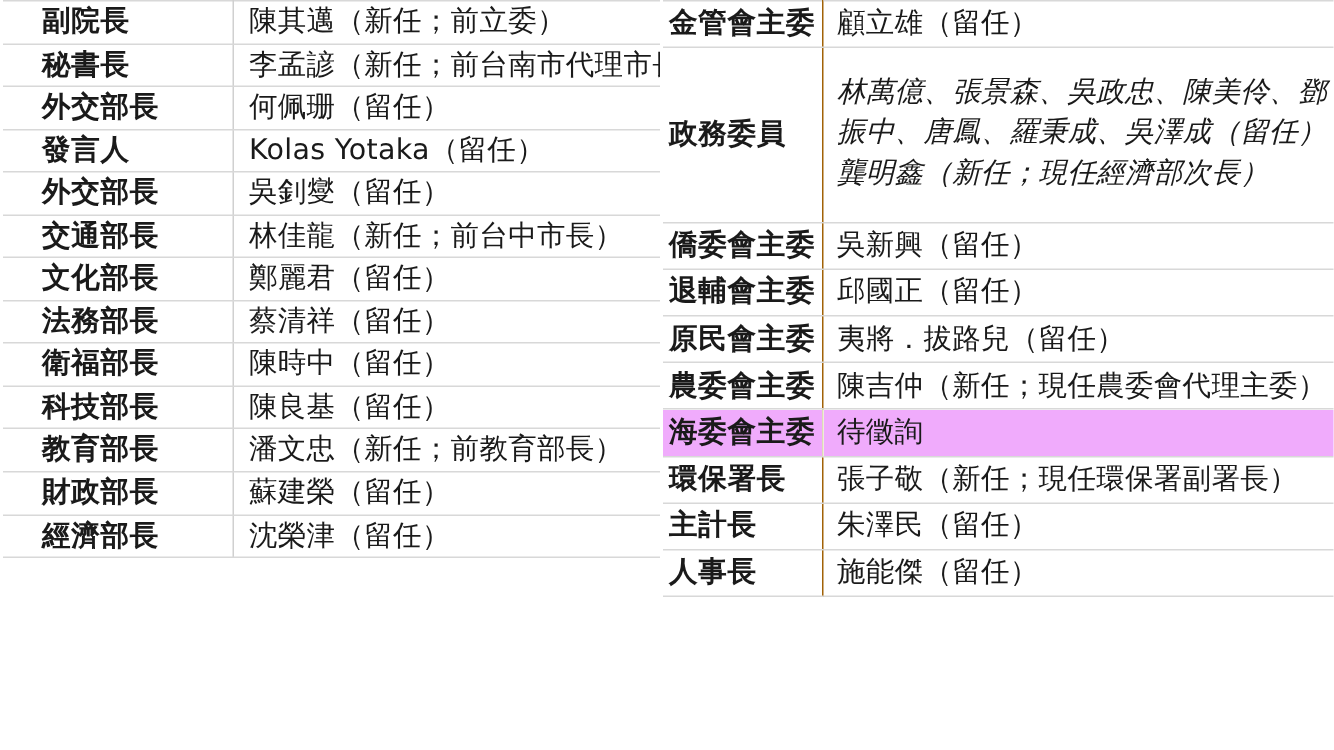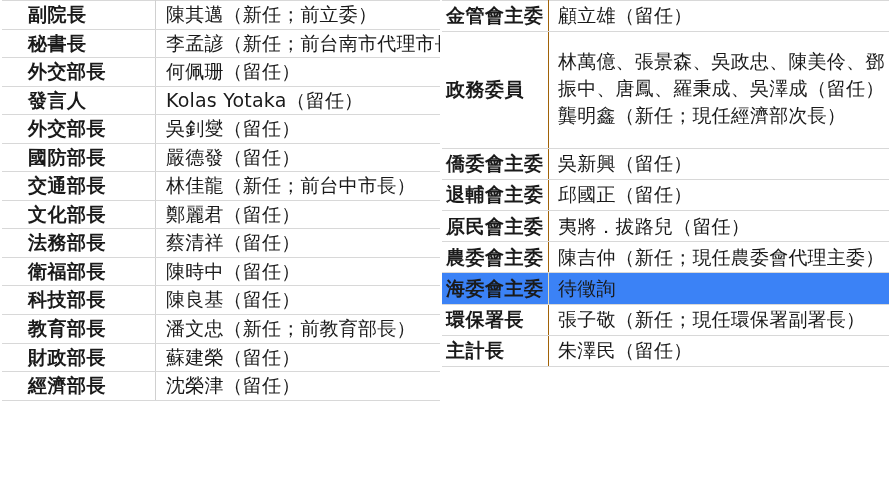--- a/index.html
+++ b/index.html
@@ -85,28 +85,29 @@
 
   
   .right table.roster tr.tall td {
     vertical-align: middle;
     white-space: normal;
   }
   .right table.roster tr.tall td.person {
     line-height: 1.42;
     padding-top: 2px;
     padding-bottom: 6px;
+    font-style: italic;
   }
   .right table.roster tr.tall {
     height: 117px;
   }
 
   
   table.roster tr.highlight td {
-    background: #3b82f6;
+    background: #f0abfc;
   }
   table.roster tr.highlight td.post {
     border-right-color: #e0d8b8;
   }
 
   .person-text {
     display: block;
   }
 
   
@@ -135,24 +136,20 @@
           <td class="post">外交部長</td>
           <td class="person">何佩珊（留任）</td>
         </tr>
         <tr>
           <td class="post">發言人</td>
           <td class="person">Kolas Yotaka（留任）</td>
         </tr>
         <tr>
           <td class="post">外交部長</td>
           <td class="person">吳釗燮（留任）</td>
-        </tr>
-        <tr>
-          <td class="post">國防部長</td>
-          <td class="person">嚴德發（留任）</td>
         </tr>
         <tr>
           <td class="post">交通部長</td>
           <td class="person">林佳龍（新任；前台中市長）</td>
         </tr>
         <tr>
           <td class="post">文化部長</td>
           <td class="person">鄭麗君（留任）</td>
         </tr>
         <tr>
@@ -218,17 +215,21 @@
           <td class="person">待徵詢</td>
         </tr>
         <tr>
           <td class="post">環保署長</td>
           <td class="person">張子敬（新任；現任環保署副署長）</td>
         </tr>
         <tr>
           <td class="post">主計長</td>
           <td class="person">朱澤民（留任）</td>
         </tr>
+        <tr>
+          <td class="post">人事長</td>
+          <td class="person">施能傑（留任）</td>
+        </tr>
       </tbody>
     </table>
   </div>
 
 </div>
 
 </body></html>

